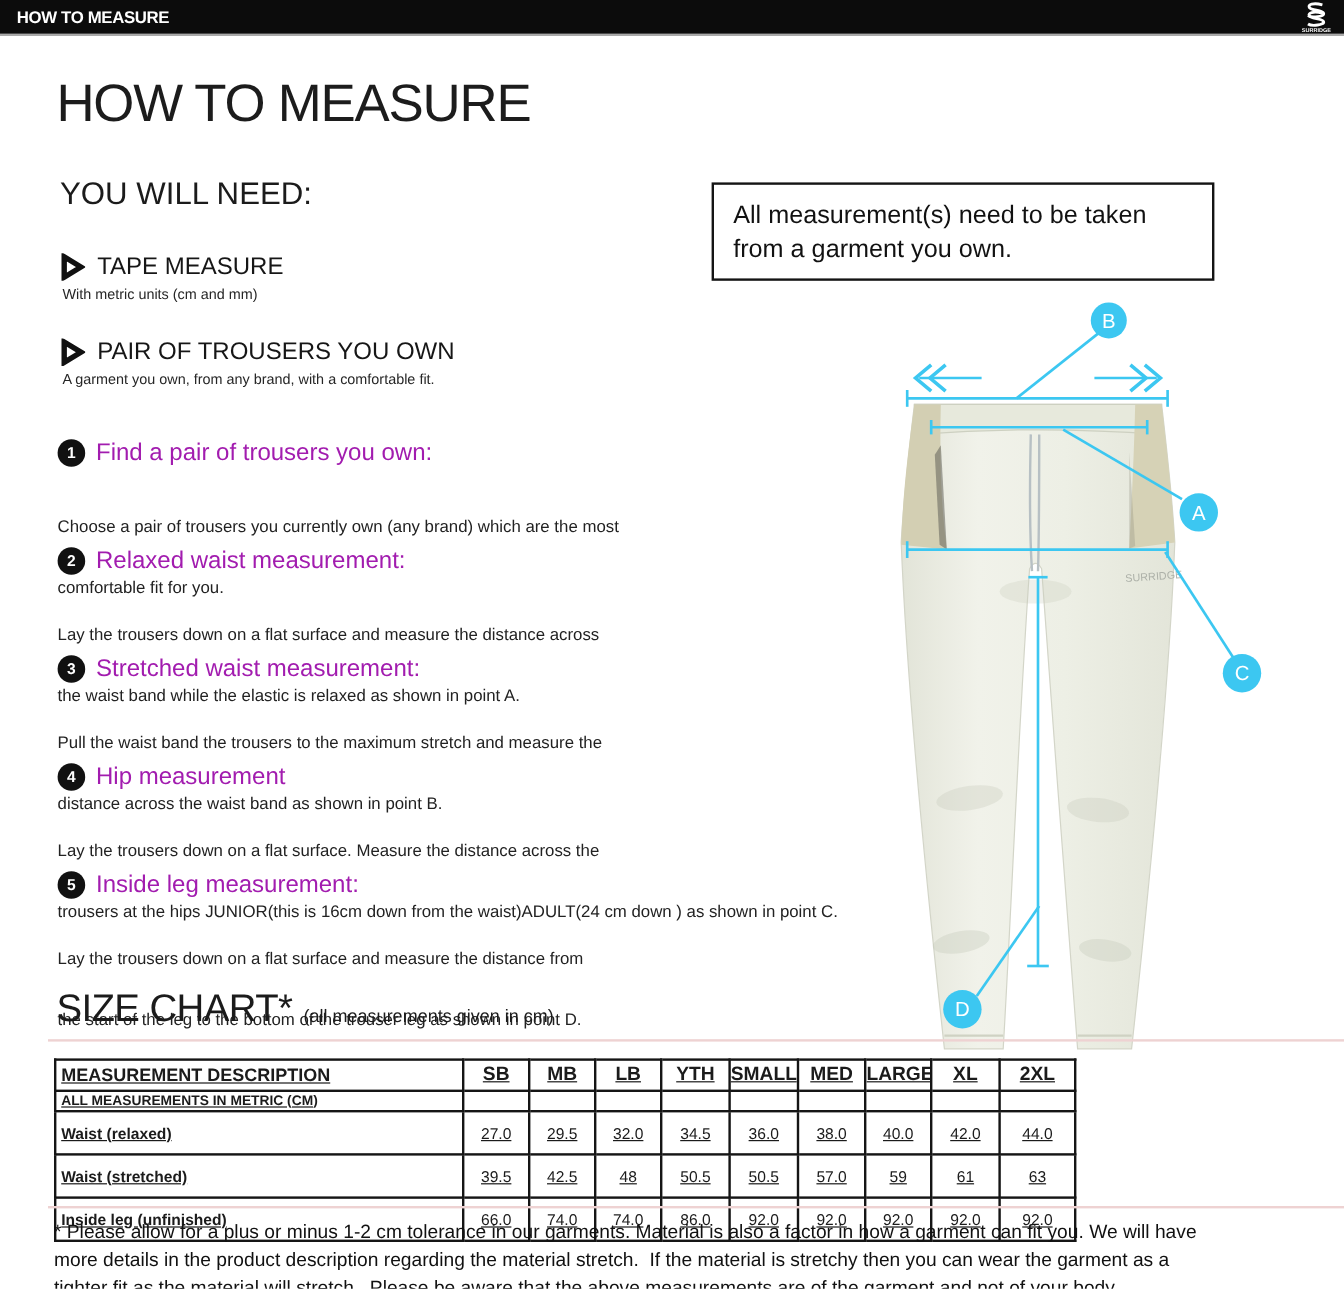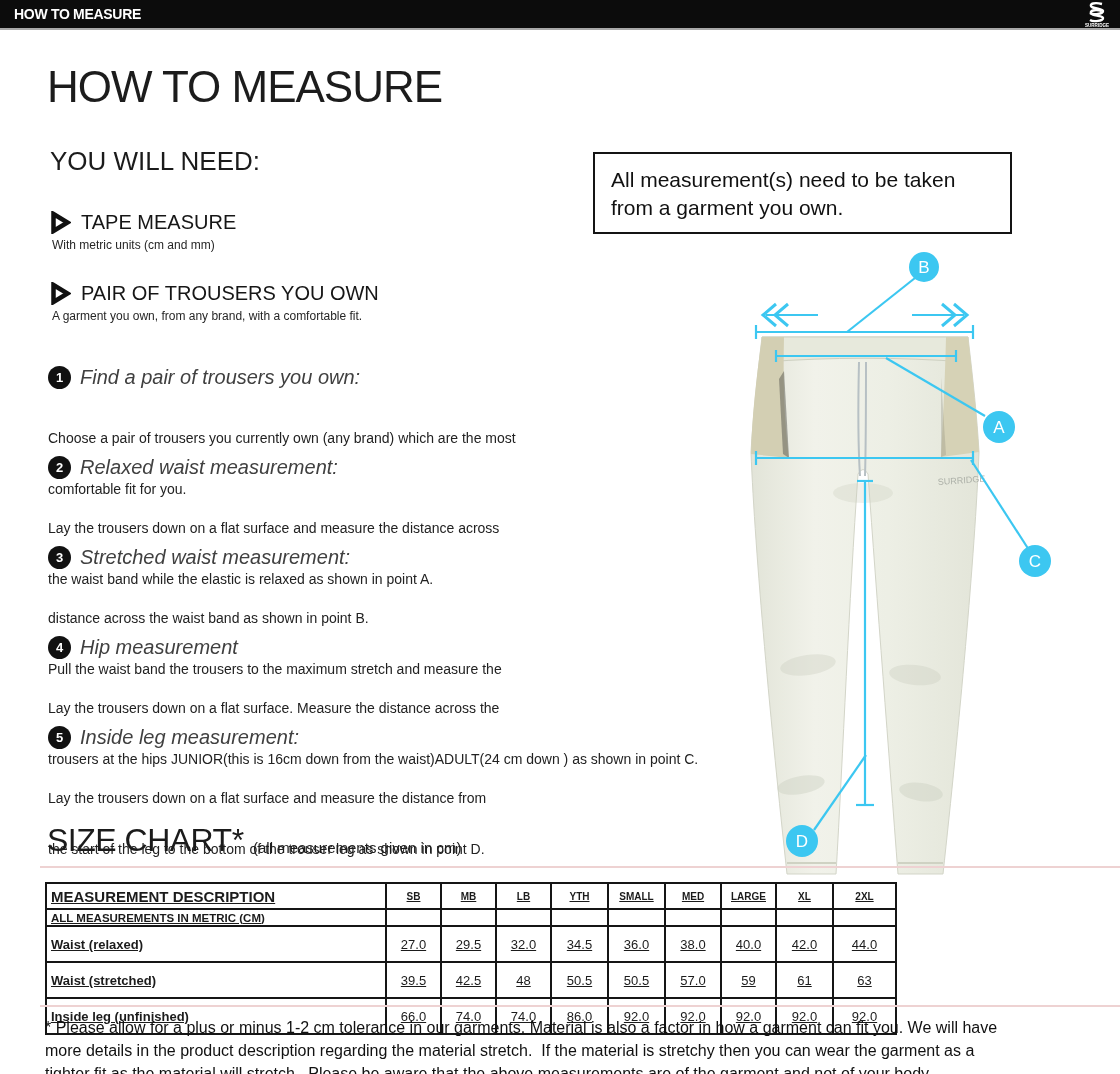--- a/index.html
+++ b/index.html
@@ -27,21 +27,21 @@
   .need-desc { font-size:12px; color:#262626; margin-top:4px; margin-left:2px; white-space:pre; }
   #need-0 { top:211px; }
   #need-1 { top:282px; }
 
   
   .step { position:absolute; left:48px; width:700px; }
   .step-head { display:flex; align-items:center; gap:9px; }
   .step-num { width:23px; height:23px; border-radius:50%; background:#111;
               color:#fff; font-size:13px; font-weight:bold; text-align:center;
               line-height:23px; flex:none; }
-  .step-title { font-size:20px; color:#404040;font-style:italic; }
+  .step-title { font-size:20px; color:#a21caf; }
   .step-body { margin-top:7px; font-size:14px; line-height:17px; color:#222;
                white-space:pre; }
   #step-0 { top:366px; } #step-1 { top:456px; } #step-2 { top:546px; }
   #step-3 { top:636px; } #step-4 { top:726px; }
 
   
   .notice { position:absolute; left:593px; top:152px; width:419px; height:82px;
             border:2px solid #141414; padding:12px 16px; font-size:21px;
             line-height:28px; color:#111; }
 
@@ -53,21 +53,21 @@
              letter-spacing:-0.5px; font-weight:400; }
   .sc-sub { position:absolute; left:253px; top:839px; font-size:15px; color:#1d1d1d; }
   .rule-pink { position:absolute; left:40px; width:1080px; height:2px; background:#eed2d2; }
   #rule-top { top:866px; } #rule-bottom { top:1005px; }
 
   table.size { position:absolute; left:45px; top:882px; width:850px;
                border-collapse:collapse; table-layout:fixed;text-decoration:underline; }
   table.size td, table.size th { border:2px solid #151515; overflow:hidden;
                white-space:nowrap; }
   th.mdesc { text-align:left; font-size:15px; padding:3px 4px; height:26px; }
-  th.size-col { font-size:10px; text-align:center; }
+  th.size-col { font-size:16px; text-align:center; }
   td.note { font-size:11.5px; font-weight:bold; padding:1px 4px; height:17px; }
   td.rlabel { font-size:13px; font-weight:bold; padding:1px 4px; height:36px; }
   td.val { font-size:13px; text-align:center; }
 
   
   .footer { position:absolute; left:45px; top:1016px; font-size:16px;
             line-height:23px; color:#111; }
   .footer div { white-space:pre; }
 </style>
 </head>
@@ -128,22 +128,22 @@
     <div>the waist band while the elastic is relaxed as shown in point A.</div>
   </div>
 </div>
 
 <div class="step" id="step-2">
   <div class="step-head">
     <span class="step-num">3</span>
     <span class="step-title">Stretched waist measurement:</span>
   </div>
   <div class="step-body">
+    <div>Pull the waist band the trousers to the maximum stretch and measure the</div>
     <div>distance across the waist band as shown in point B.</div>
-    <div>Pull the waist band the trousers to the maximum stretch and measure the</div>
   </div>
 </div>
 
 <div class="step" id="step-3">
   <div class="step-head">
     <span class="step-num">4</span>
     <span class="step-title">Hip measurement</span>
   </div>
   <div class="step-body">
     <div>Lay the trousers down on a flat surface. Measure the distance across the</div>

